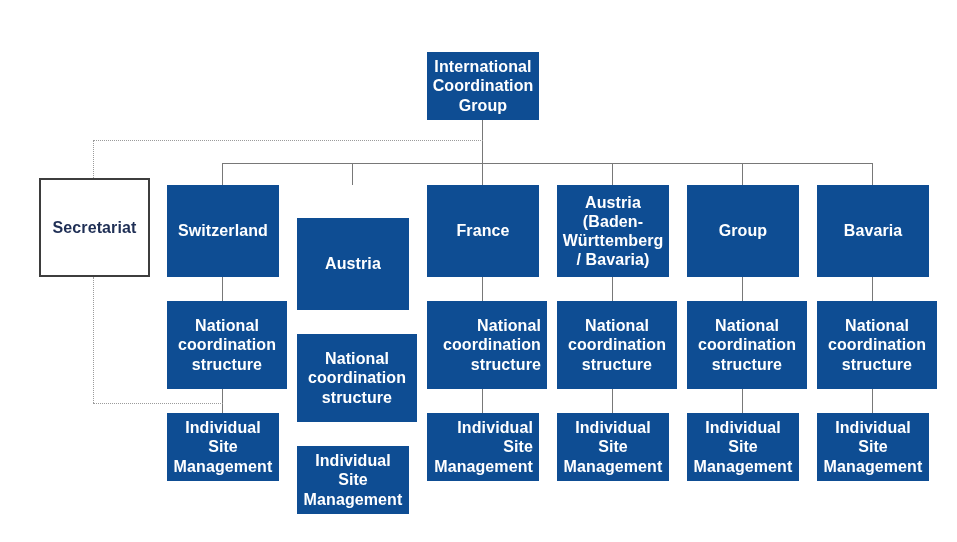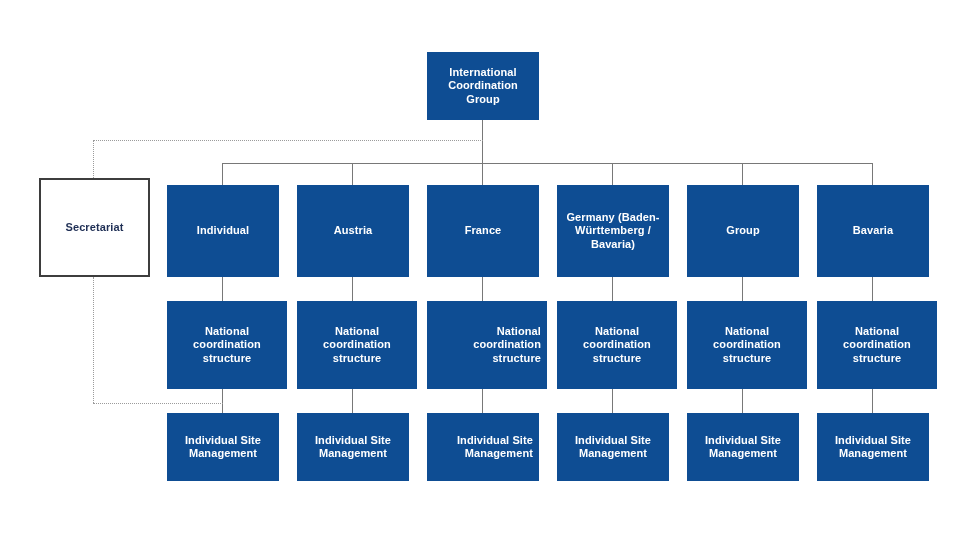--- a/index.html
+++ b/index.html
@@ -17,42 +17,42 @@
   }
   
   .node {
     position: absolute;
     display: flex;
     align-items: center;
     justify-content: center;
     text-align: center;
     box-sizing: border-box;
     font-weight: bold;
-    font-size: 11px;
+    font-size: 16px;
     line-height: 1.2;
     letter-spacing: 0.1px;
   }
   .node.blue {
     background: var(--box-blue, #0E4D93);
     color: var(--box-text, #ffffff);
     padding: 4px 6px;
   }
   .node.white {
     background: #ffffff;
     color: var(--secretariat-text, #1F2F55);
     border: 2px solid var(--secretariat-border, #3d3d3d);
     padding: 4px 6px;
   }
   .root-node   { left: 427px; top: 52px;  width: 112px; height: 68px; }
   .secretariat { left: 39px;  top: 178px; width: 111px; height: 99px; }
   .row1 { top: 185px; height: 92px; width: 112px; }
   .row2 { top: 301px; height: 88px; width: 120px; }
   .row3 { top: 413px; height: 68px; width: 112px; }
   .c1 { left: 167px; }
-  .c2 { left: 297px; }
+  .c2 { left: 297px; margin-top: 33px; }
   .c3 { left: 427px; text-align: right; }
   .c4 { left: 557px; }
   .c5 { left: 687px; }
   .c6 { left: 817px; }
   
   .vline, .hline { position: absolute; }
   .vline { width: 0; border-left: 1px solid var(--connector-gray, #787878); }
   .hline { height: 0; border-top: 1px solid var(--connector-gray, #787878); }
   .vdot  { position: absolute; width: 0;  border-left: 1px dotted var(--dotted-gray, #9b9b9b); }
   .hdot  { position: absolute; height: 0; border-top: 1px dotted var(--dotted-gray, #9b9b9b); }
@@ -97,21 +97,21 @@
 
   <div class="node blue root-node">
     <span>International Coordination Group</span>
   </div>
 
   <div class="node white secretariat">
     <span>Secretariat</span>
   </div>
 
   <div class="node blue row1 c1">
-    <span>Individual</span>
+    <span>Switzerland</span>
   </div>
   <div class="node blue row2 c1">
     <span>National coordination structure</span>
   </div>
   <div class="node blue row3 c1">
     <span>Individual Site Management</span>
   </div>
 
   <div class="node blue row1 c2">
     <span>Austria</span>
@@ -127,21 +127,21 @@
     <span>France</span>
   </div>
   <div class="node blue row2 c3">
     <span>National coordination structure</span>
   </div>
   <div class="node blue row3 c3">
     <span>Individual Site Management</span>
   </div>
 
   <div class="node blue row1 c4">
-    <span>Germany (Baden-Württemberg / Bavaria)</span>
+    <span>Austria (Baden-Württemberg / Bavaria)</span>
   </div>
   <div class="node blue row2 c4">
     <span>National coordination structure</span>
   </div>
   <div class="node blue row3 c4">
     <span>Individual Site Management</span>
   </div>
 
   <div class="node blue row1 c5">
     <span>Group</span>

